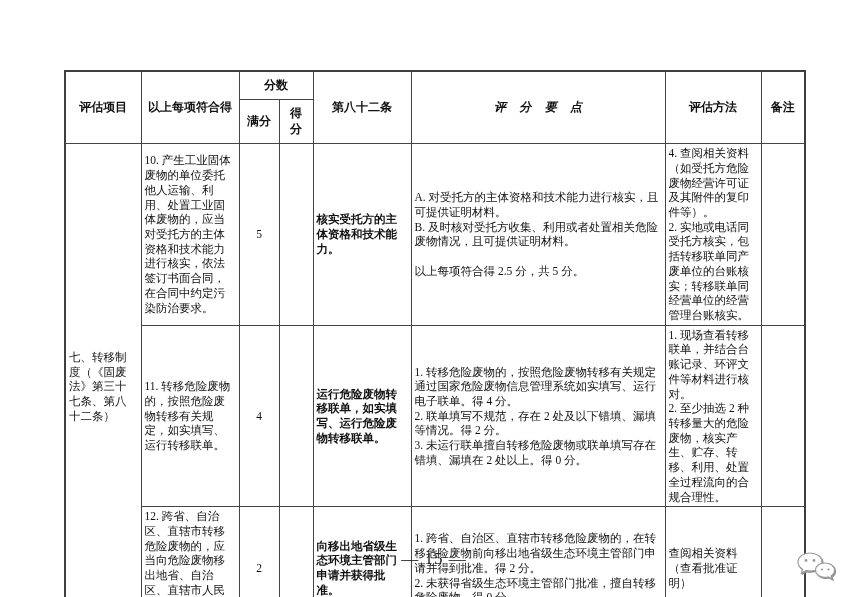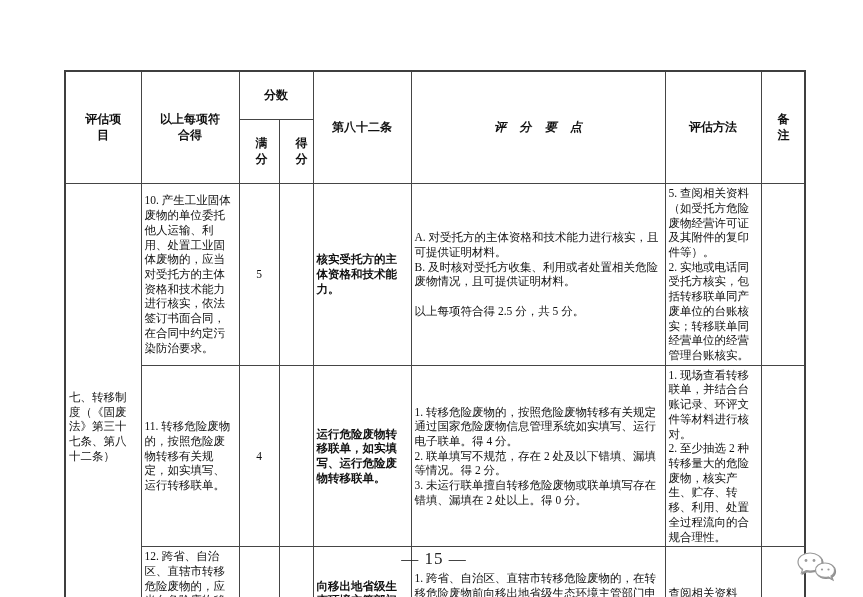--- a/index.html
+++ b/index.html
@@ -23,21 +23,21 @@
     vertical-align:middle;
     font-size:11.5px;
     line-height:1.28;
     overflow:hidden;
   }
   table.eval th{
     font-family:"Liberation Sans","DejaVu Sans",sans-serif;
     font-weight:bold;
     font-size:12px;
     text-align:center;
-    padding:16px;
+    padding:6px;
   }
   th.points-head{word-spacing:10px;font-style:italic;}
   td.proj{
     text-align:left;
     padding:2px 4px;
     line-height:1.55;
   }
   td.content{line-height:1.22;padding:2px 4px;}
   td.score{text-align:center;font-size:12px;}
   td.standard{line-height:1.4;padding:2px 4px;font-weight:bold;}
@@ -98,21 +98,21 @@
       <tr style="height:159px">
         <td rowspan="3" class="proj">七、转移制度（《固废法》第三十七条、第八十二条）</td>
         <td class="content">10. 产生工业固体废物的单位委托他人运输、利用、处置工业固体废物的，应当对受托方的主体资格和技术能力进行核实，依法签订书面合同，在合同中约定污染防治要求。</td>
         <td class="score">5</td>
         <td class="score"></td>
         <td class="standard">核实受托方的主体资格和技术能力。</td>
         <td class="points pre">A. 对受托方的主体资格和技术能力进行核实，且可提供证明材料。
 B. 及时核对受托方收集、利用或者处置相关危险废物情况，且可提供证明材料。
 
 以上每项符合得 2.5 分，共 5 分。</td>
-        <td class="method pre">5. 查阅相关资料（如受托方危险废物经营许可证及其附件的复印件等）。
+        <td class="method pre">4. 查阅相关资料（如受托方危险废物经营许可证及其附件的复印件等）。
 2. 实地或电话同受托方核实，包括转移联单同产废单位的台账核实；转移联单同经营单位的经营管理台账核实。</td>
         <td class="score"></td>
       </tr>
       <tr style="height:152px">
         <td class="content">11. 转移危险废物的，按照危险废物转移有关规定，如实填写、运行转移联单。</td>
         <td class="score">4</td>
         <td class="score"></td>
         <td class="standard">运行危险废物转移联单，如实填写、运行危险废物转移联单。</td>
         <td class="points pre">1. 转移危险废物的，按照危险废物转移有关规定通过国家危险废物信息管理系统如实填写、运行电子联单。得 4 分。
 2. 联单填写不规范，存在 2 处及以下错填、漏填等情况。得 2 分。

